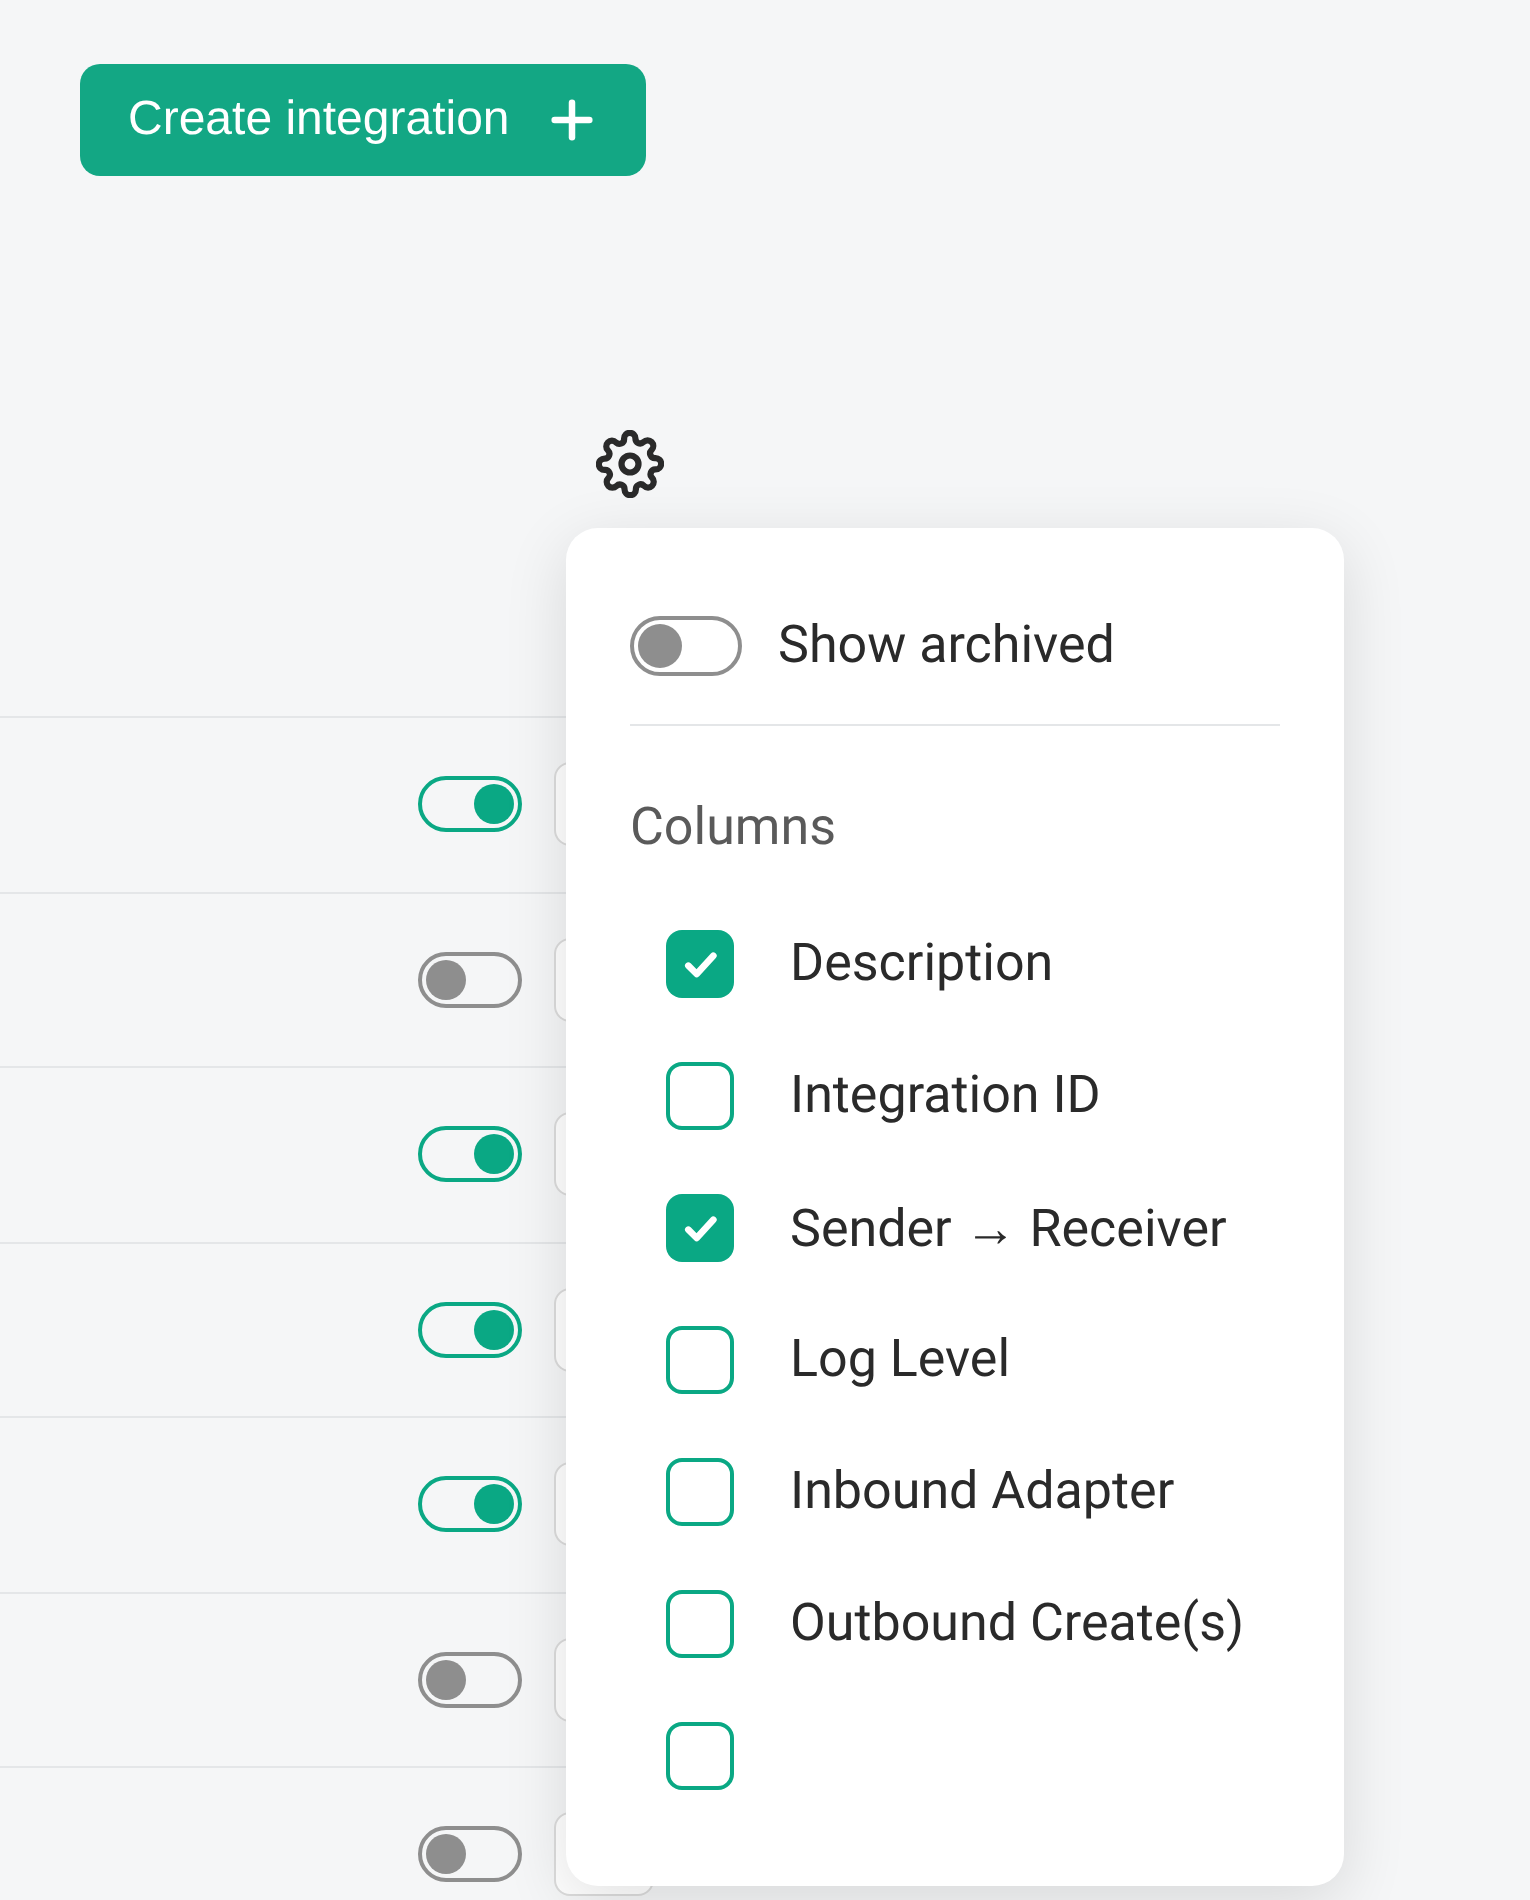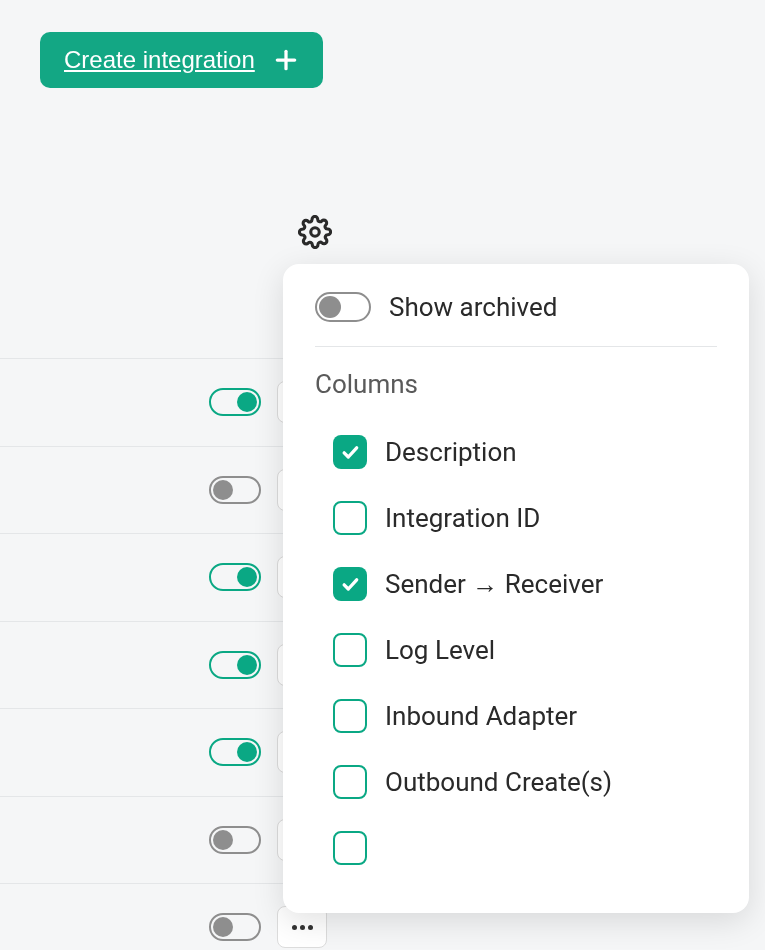--- a/index.html
+++ b/index.html
@@ -23,21 +23,20 @@
       color: white;
       border: none;
       border-radius: 10px;
       padding: 14px 24px;
       font-size: 24px;
       font-weight: 500;
       display: flex;
       align-items: center;
       gap: 18px;
       cursor: pointer;
-      text-decoration: underline;
     }
     .create-btn svg {
       width: 26px;
       height: 26px;
     }
     .gear-icon {
       position: absolute;
       left: 298px;
       top: 215px;
       width: 34px;
@@ -109,25 +108,25 @@
     .more-btn .dot {
       width: 5px;
       height: 5px;
       border-radius: 50%;
       background: #333;
     }
     .popover {
       position: absolute;
       left: 283px;
       top: 264px;
-      width: 466px;
+      width: 389px;
       background: white;
       border-radius: 16px;
       box-shadow: 0 8px 32px rgba(0,0,0,0.12);
-      padding: 28px 32px 32px 32px;
+      padding: 44px 32px 32px 32px;
     }
     .archived-row {
       display: flex;
       align-items: center;
       gap: 18px;
       padding-bottom: 24px;
       border-bottom: 1px solid #e4e6e8;
     }
     .archived-toggle {
       width: 56px;
@@ -147,27 +146,27 @@
       top: 2px;
       left: 2px;
     }
     .archived-label {
       font-size: 26px;
       color: #2a2a2a;
     }
     .columns-heading {
       font-size: 26px;
       color: #5a5a5a;
-      margin-top: 22px;
+      margin-top: 36px;
       margin-bottom: 20px;
     }
     .column-item {
       display: flex;
       align-items: center;
-      gap: 18px;
+      gap: 28px;
       padding: 16px 0 16px 18px;
       cursor: pointer;
     }
     .checkbox {
       width: 34px;
       height: 34px;
       border-radius: 8px;
       flex-shrink: 0;
       display: flex;
       align-items: center;

